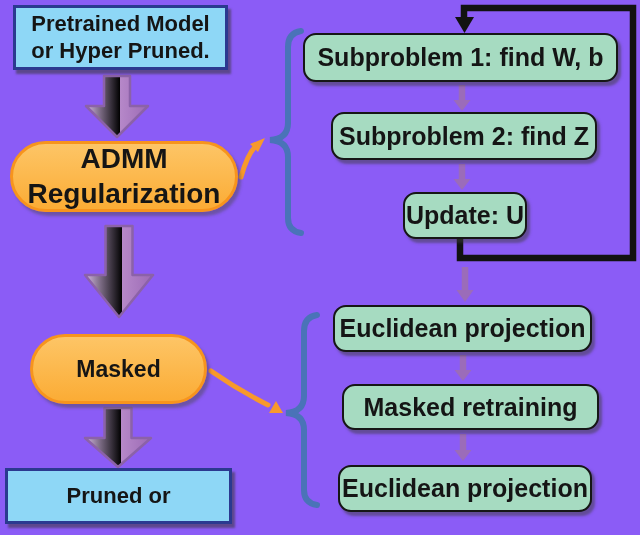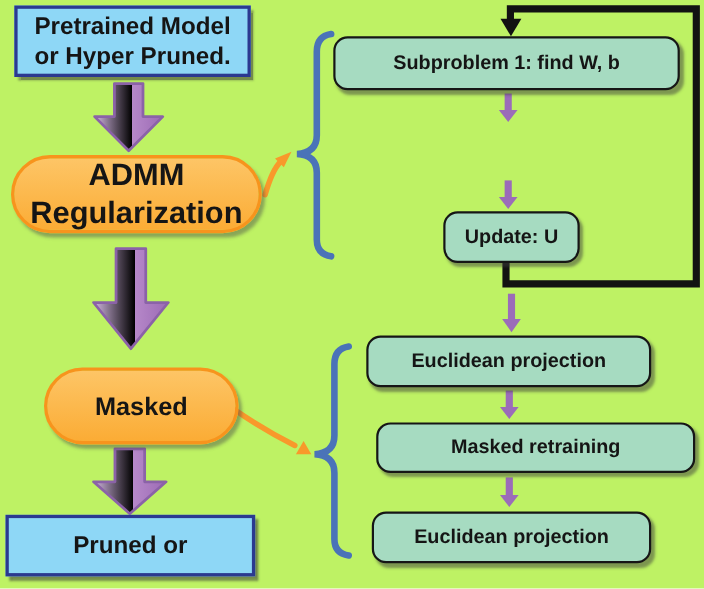--- a/index.html
+++ b/index.html
@@ -1,49 +1,49 @@
 <!DOCTYPE html>
 <html><head>
 <meta charset="utf-8">
 <style>
   html,body{margin:0;padding:0;background:#ffffff;}
   .stage{
-    position:relative;width:640px;height:535px;background:#bef264;overflow:hidden;
+    position:relative;width:640px;height:535px;background:#8b5cf6;overflow:hidden;
     font-family:"Liberation Sans","DejaVu Sans",sans-serif;
   }
   .stage svg{position:absolute;left:0;top:0;z-index:1;}
   .node{
     position:absolute;z-index:2;box-sizing:border-box;
     display:flex;flex-direction:column;align-items:center;justify-content:center;
     font-weight:700;color:#151515;text-align:center;line-height:1.22;
   }
   .blue-box{
     background:#8ED7F6;border:3.5px solid #2B3990;font-size:22px;
     box-shadow:3px 4px 2px rgba(55,55,55,.55);
   }
   .pill{
     background:linear-gradient(180deg,#FDC express 0%,#FBAC35 100%);
     background:linear-gradient(180deg,#FDC566 0%,#FBAC35 100%);
     border:3.5px solid #F7941D;border-radius:40px;font-size:28px;
     box-shadow:3px 4px 3px rgba(70,70,70,.45);
   }
   .step{
     background:#A6DBC1;border:2.5px solid #161616;border-radius:13px;
-    font-size:18px;white-space:nowrap;flex-direction:row;
+    font-size:25px;white-space:nowrap;flex-direction:row;
     box-shadow:3px 3.5px 2.5px rgba(60,60,60,.5);
   }
   #node-pretrained{left:13px;top:5px;width:215px;height:65px;}
   #node-admm{left:10px;top:141px;width:228px;height:71px;}
-  #node-masked{left:40px;top:334px;width:177px;height:70px;font-size:23px;}
+  #node-masked{left:30px;top:334px;width:177px;height:70px;font-size:23px;}
   #node-output{left:5px;top:468px;width:227px;height:56px;}
   #step-1{left:303px;top:33px;width:315px;height:49px;}
   #step-2{left:331px;top:112px;width:266px;height:48px;}
   #step-3{left:403px;top:192px;width:124px;height:47px;align-items:center;}
   #step-4{left:333px;top:305px;width:259px;height:47px;}
-  #step-5{left:342px;top:384px;width:290px;height:46px;}
+  #step-5{left:342px;top:384px;width:257px;height:46px;}
   #step-6{left:338px;top:465px;width:254px;height:47px;}
 </style>
 </head>
 <body>
 
 <div class="stage">
 
   <svg width="640" height="535" viewBox="0 0 640 535">
     <defs>
       <linearGradient id="gradPurple" x1="0" y1="0" x2="1" y2="0">
@@ -103,20 +103,23 @@
     <span>Masked</span>
   </div>
 
   <div class="node blue-box" id="node-output">
     <span>Pruned or</span>
   </div>
 
   <div class="node step" id="step-1">
     <span>Subproblem 1: find W, b</span>
   </div>
+  <div class="node step" id="step-2">
+    <span>Subproblem 2: find Z</span>
+  </div>
   <div class="node step" id="step-3">
     <span>Update: U</span>
   </div>
 
   <div class="node step" id="step-4">
     <span>Euclidean projection</span>
   </div>
   <div class="node step" id="step-5">
     <span>Masked retraining</span>
   </div>

